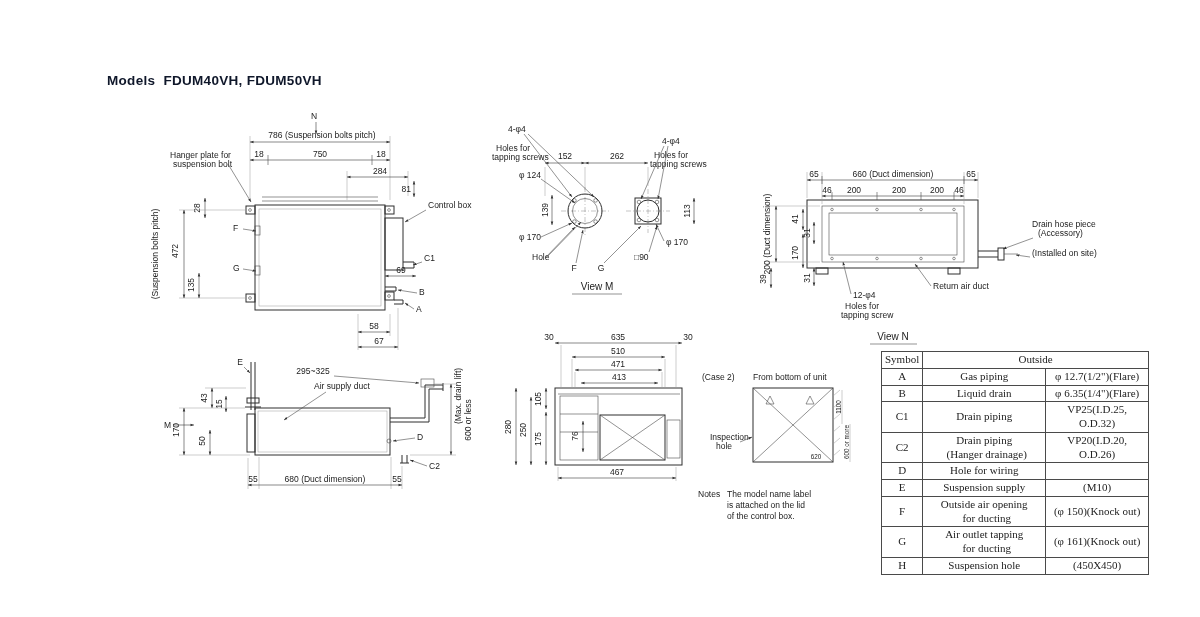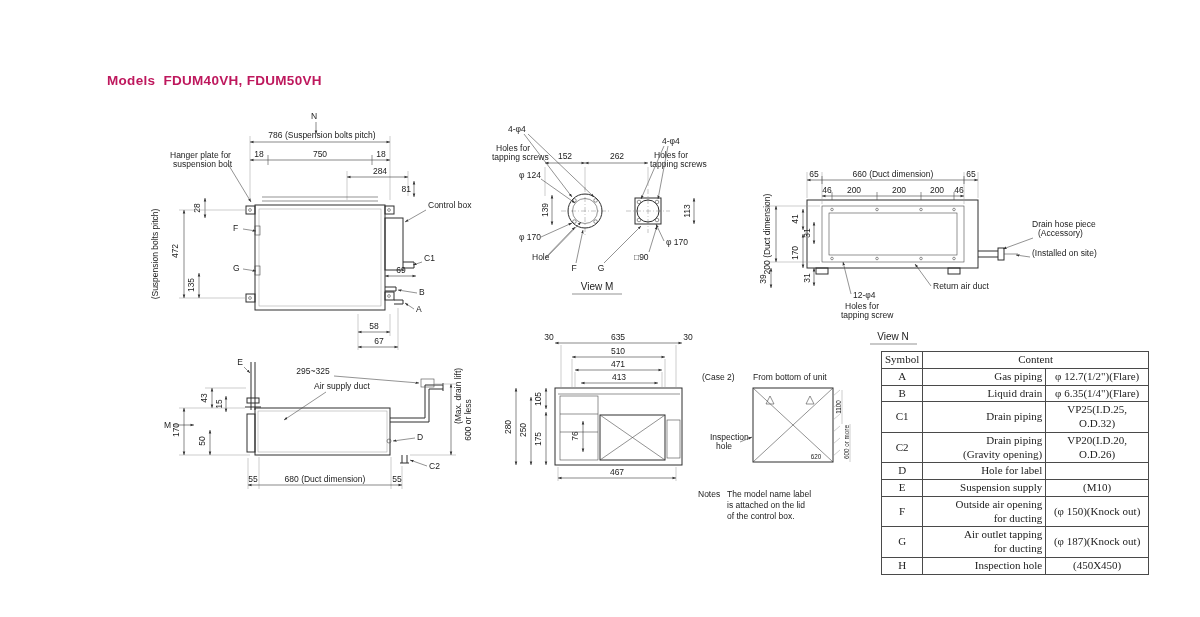--- a/index.html
+++ b/index.html
@@ -1,38 +1,38 @@
 <!DOCTYPE html>
 <html><head>
 <meta charset="utf-8">
 <style>
   html,body{margin:0;padding:0;background:#fff}
   .stage{position:relative;width:1200px;height:617px;background:#ffffff;overflow:hidden;
          font-family:"Liberation Sans",sans-serif}
   .title{position:absolute;left:107px;top:73px;font-size:13.5px;font-weight:bold;
-         color:#be185d;letter-spacing:.3px;white-space:pre}
+         color:#0f172a;letter-spacing:.3px;white-space:pre}
   svg{position:absolute;left:0;top:0}
   svg text{font-family:"Liberation Sans",sans-serif;font-size:8.5px;fill:#222}
   .mid{text-anchor:middle}
   .end{text-anchor:end}
   .cap{font-size:10px}
   .tiny{font-size:6.3px}
   .ln{stroke:#2e2e2e;stroke-width:1;fill:none}
   .tn{stroke:#4a4a4a;stroke-width:.6;fill:none}
   .lt{stroke:#9a9a9a;stroke-width:.5;fill:none}
   .dim{stroke:#3a3a3a;stroke-width:.6;fill:none}
   .cl{stroke:#8a8a8a;stroke-width:.5;stroke-dasharray:5 2 1 2;fill:none}
   .symbol-table{position:absolute;left:881px;top:351px;width:268px}
   .symbol-table table{border-collapse:collapse;width:100%;font-size:11px;color:#222;
                       font-family:Liberation Serif, serif}
   .symbol-table th,.symbol-table td{border:1px solid #4a4a4a;padding:1px 3px;height:13px;
                                     font-weight:normal;vertical-align:middle;line-height:1.25}
   .symbol-table th{text-align:center}
   .symbol-table td.sym{width:28px;text-align:center}
-  .symbol-table td.nm{width:116px;text-align:right}
+  .symbol-table td.nm{width:116px;text-align:center}
   .symbol-table td.sp{text-align:center}
   .symbol-table .ind{padding-left:5px}
 </style>
 </head>
 <body>
 
 <div class="stage">
 
 <svg width="1200" height="617" viewBox="0 0 1200 617">
 <defs>
@@ -416,48 +416,48 @@
 </g>
 </svg>
 
 <div class="title">Models  FDUM40VH, FDUM50VH</div>
 
 <div class="symbol-table">
   <table>
     <tbody>
           <tr>
       <th>Symbol</th>
-      <th colspan="2">Content</th>
+      <th colspan="2">Outside</th>
     </tr>
     <tr>
       <td class="sym">A</td>
       <td class="nm">Gas piping</td>
       <td class="sp">φ 12.7(1/2")(Flare)</td>
     </tr>
     <tr>
       <td class="sym">B</td>
       <td class="nm">Liquid drain</td>
       <td class="sp">φ 6.35(1/4")(Flare)</td>
     </tr>
     <tr>
       <td class="sym">C1</td>
       <td class="nm">Drain piping</td>
       <td class="sp">VP25(I.D.25, O.D.32)</td>
     </tr>
     <tr>
       <td class="sym">C2</td>
       <td class="nm">
         <div>Drain piping</div>
-        <div class="ind">(Gravity opening)</div>
+        <div class="ind">(Hanger drainage)</div>
       </td>
       <td class="sp">VP20(I.D.20, O.D.26)</td>
     </tr>
     <tr>
       <td class="sym">D</td>
-      <td class="nm">Hole for label</td>
+      <td class="nm">Hole for wiring</td>
       <td class="sp"></td>
     </tr>
     <tr>
       <td class="sym">E</td>
       <td class="nm">Suspension supply</td>
       <td class="sp">(M10)</td>
     </tr>
     <tr>
       <td class="sym">F</td>
       <td class="nm">
@@ -465,24 +465,24 @@
         <div class="ind">for ducting</div>
       </td>
       <td class="sp">(φ 150)(Knock out)</td>
     </tr>
     <tr>
       <td class="sym">G</td>
       <td class="nm">
         <div>Air outlet tapping</div>
         <div class="ind">for ducting</div>
       </td>
-      <td class="sp">(φ 187)(Knock out)</td>
+      <td class="sp">(φ 161)(Knock out)</td>
     </tr>
     <tr>
       <td class="sym">H</td>
-      <td class="nm">Inspection hole</td>
+      <td class="nm">Suspension hole</td>
       <td class="sp">(450X450)</td>
     </tr>
   </tbody>
       </table>
 </div>
 
 </div>
 
 </body></html>

